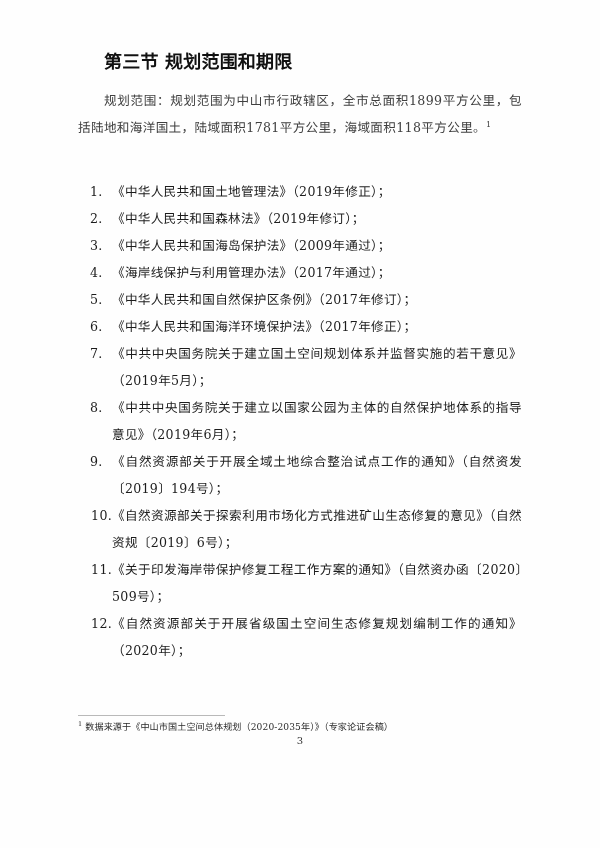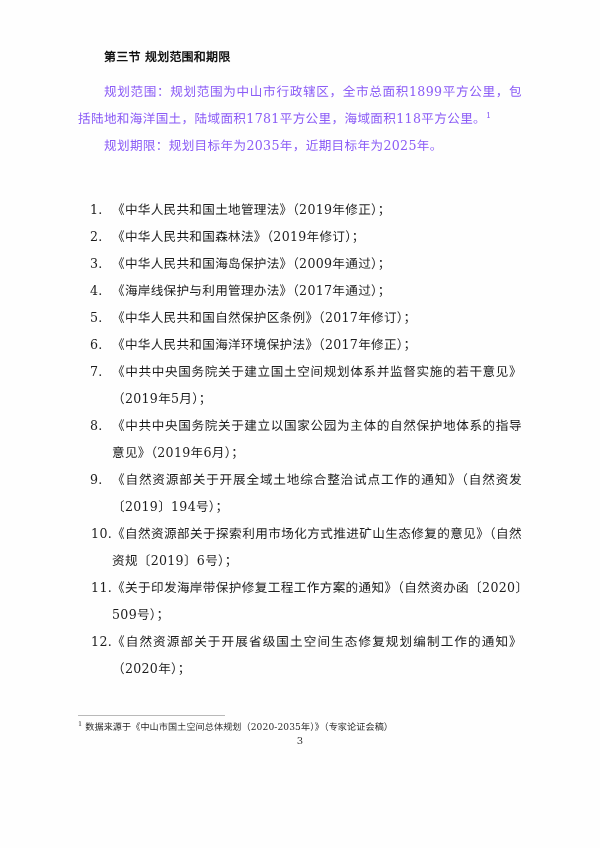--- a/index.html
+++ b/index.html
@@ -28,37 +28,37 @@
     position: absolute;
     left: 78px;
     top: 48px;
     width: 444px;
   }
 
   
   .sec-heading {
     font-family: "DejaVu Sans", "Liberation Sans", sans-serif;
     font-weight: 700;
-    font-size: 12px;
+    font-size: 18px;
     letter-spacing: 0.2px;
     color: #111111;
     margin: 0;
     padding: 0 0 0 26px;
     line-height: 1.5;
     white-space: nowrap;
   }
   .heading-gap-1 { height: 23px; }
   .heading-gap-2 { height: 12px; }
   .heading-gap-4 { height: 14px; }
 
   
   .para {
     font-size: 12.6px;
     line-height: 27px;
-    color: #8b5cf6;
+    color: #404040;
     margin: 0;
     text-align: justify;
     text-justify: inter-ideograph;
     text-indent: 26px;
     letter-spacing: 0.35px;
     font-family: "DejaVu Serif", "Liberation Serif", serif;
   }
   .para.last-line-left { text-align-last: left; }
 
   .sup {
@@ -147,21 +147,20 @@
 <div class="page" style="background: rgb(254, 254, 254);">
 
   <div class="content">
 
     <h2 class="sec-heading">第三节 规划范围和期限</h2>
 
     <div class="heading-gap-2"></div>
 
     <p class="para"><span>规划范围：规划范围为中山市行政辖区，全市总面积1899平方公里，包括陆地和海洋国土，陆域面积1781平方公里，海域面积118平方公里。</span><span class="sup">1</span></p>
 
-    <p class="para last-line-left">规划期限：规划目标年为2035年，近期目标年为2025年。</p>
 
     <div class="heading-gap-1"></div>
 
 
     <div class="heading-gap-4"></div>
 
     <ol class="law-list" id="law-list">
         <li class="law-item">
           <span class="law-num">1.</span>
           <span class="law-text">《中华人民共和国土地管理法》（2019年修正）；</span>

